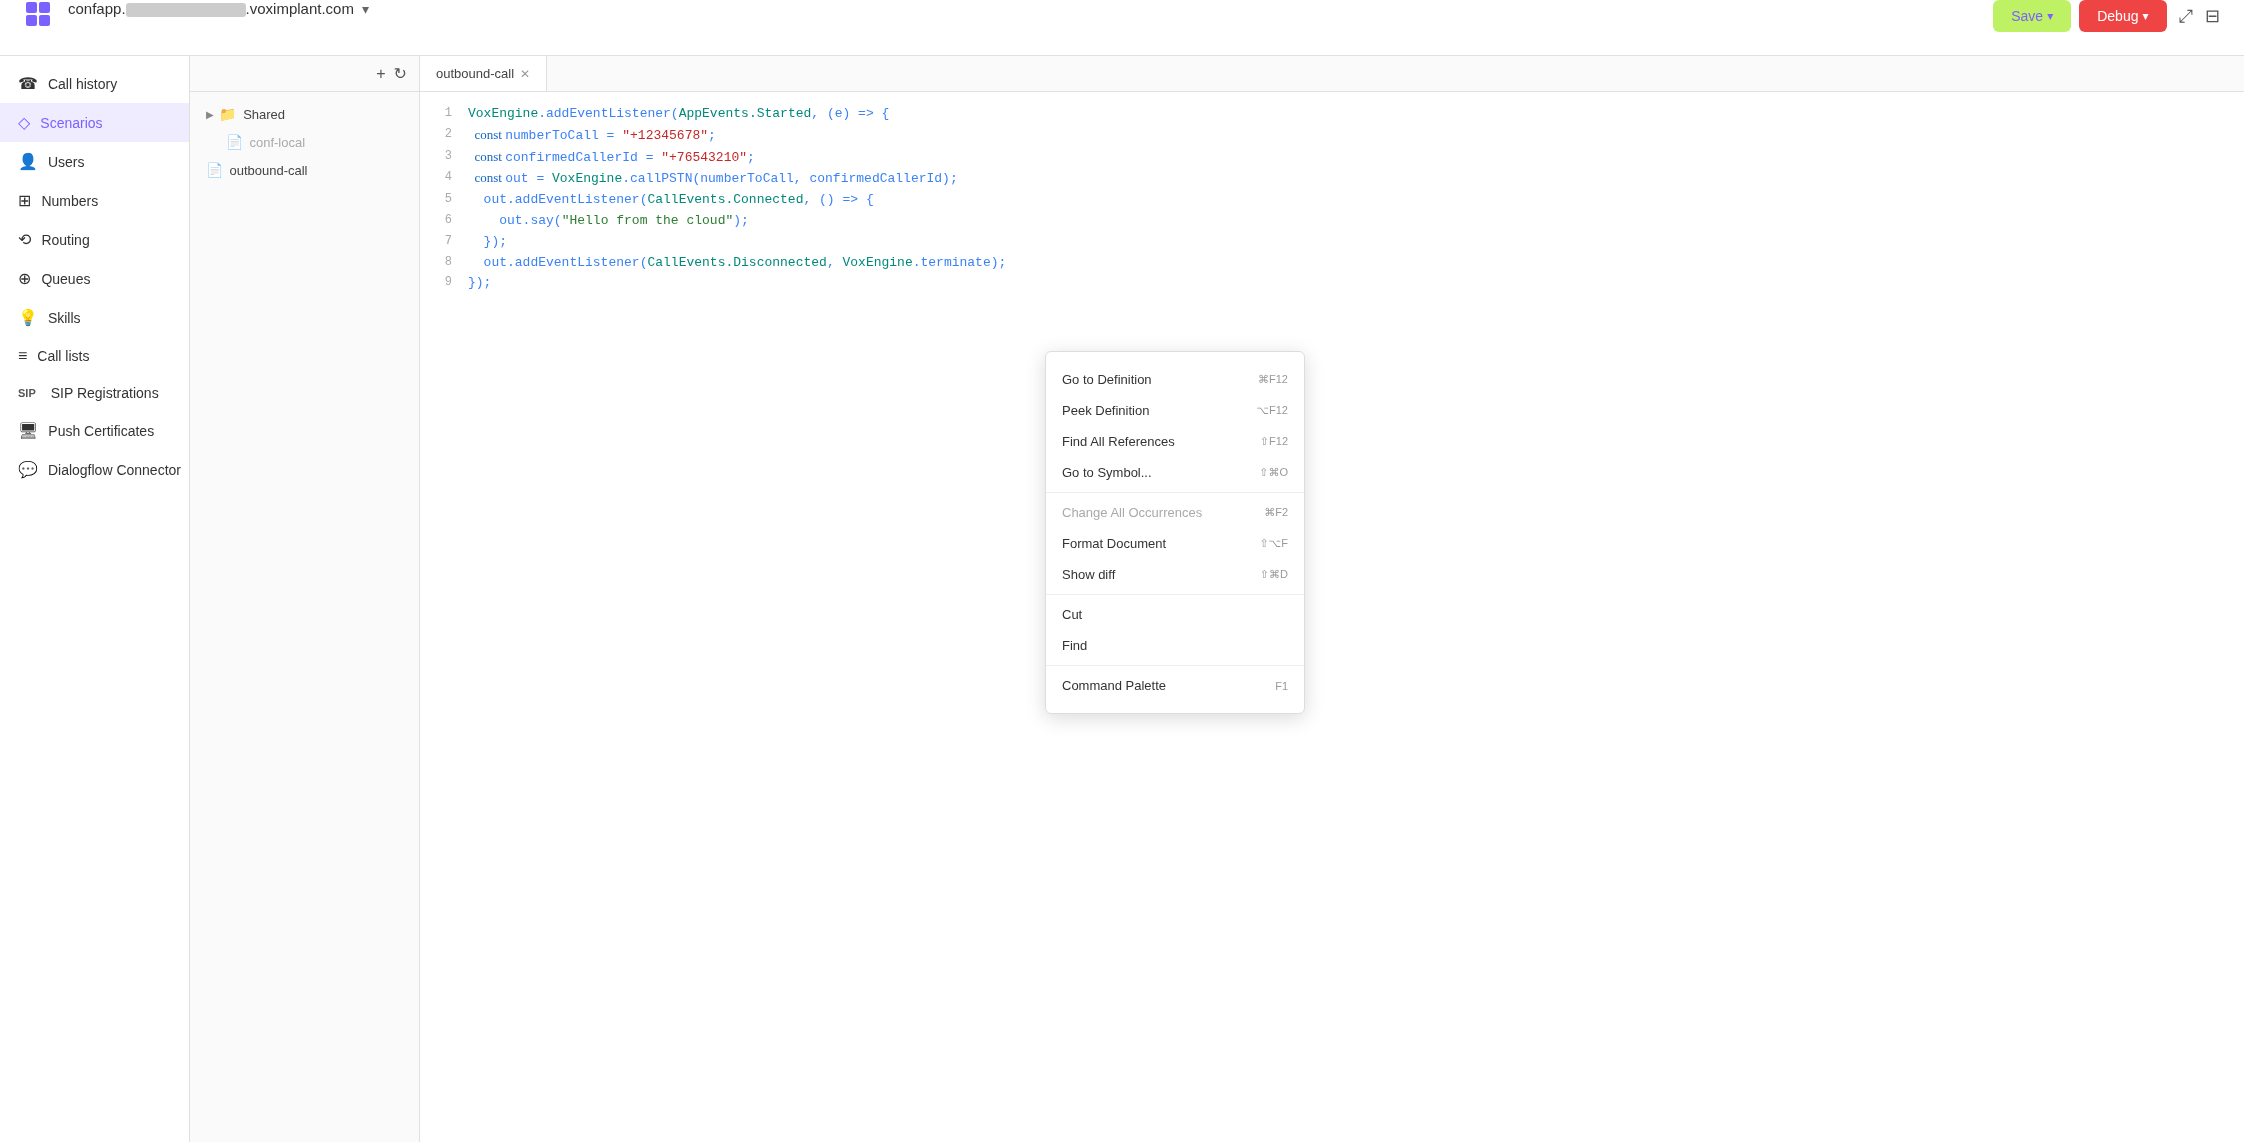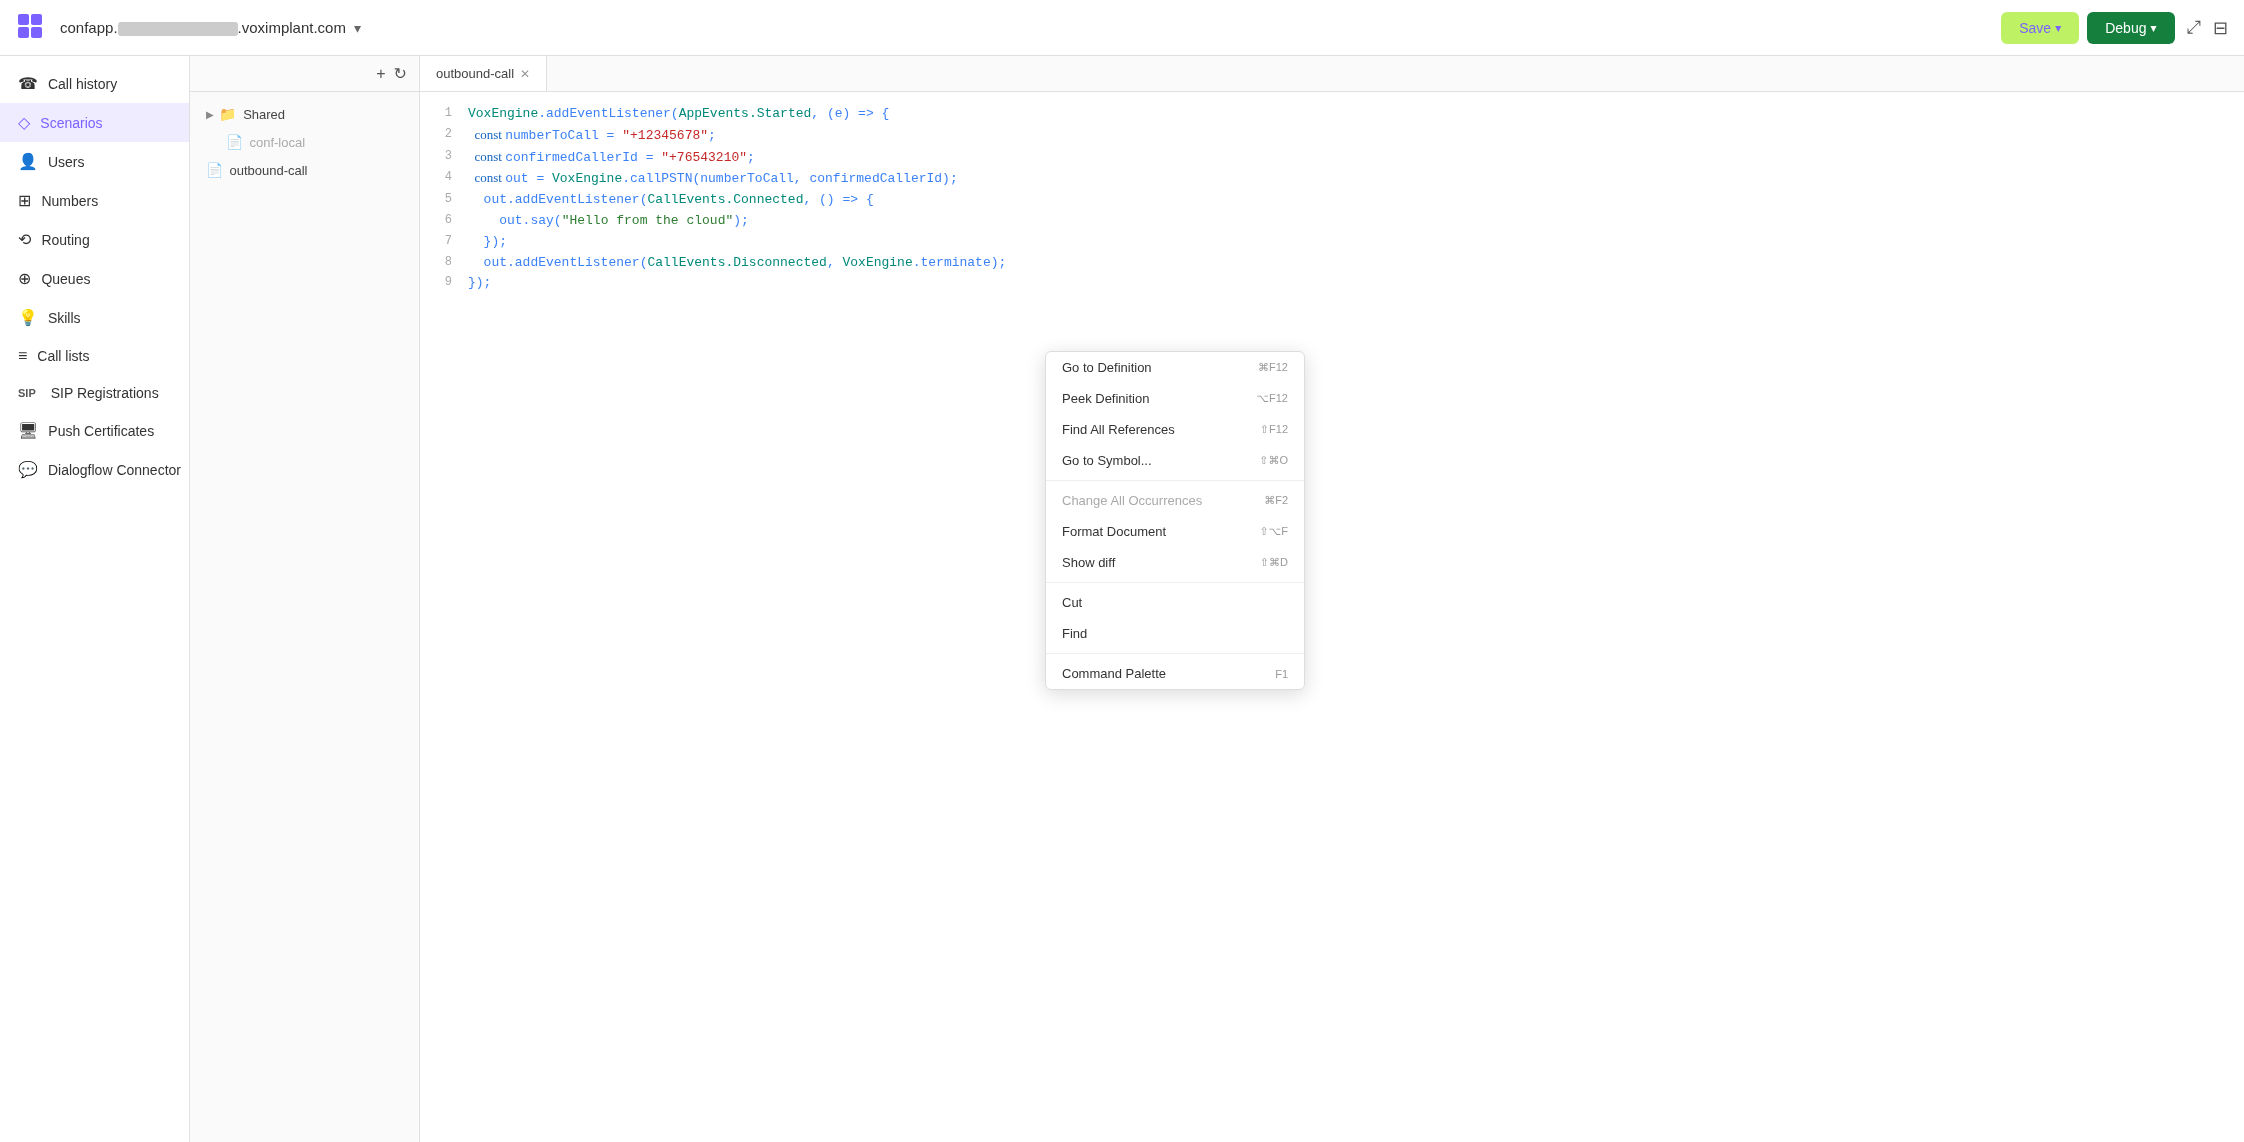--- a/index.html
+++ b/index.html
@@ -1,36 +1,36 @@
 <!DOCTYPE html>
 <html><head>
   <meta charset="utf-8">
   <style>
     * { box-sizing: border-box; margin: 0; padding: 0; }
     body { font-family: -apple-system, BlinkMacSystemFont, 'Segoe UI', sans-serif; background: #f5f5f5; display: flex; flex-direction: column; height: 100vh; overflow: hidden; }
 
     
     .topbar {
-      display: flex; align-items: center; background: #fff;
-      border-bottom: 1px solid #e0e0e0; padding: 0 16px; height: 56px; flex-shrink: 0;
+      display: flex; align-items: flex-start; background: #fff;
+      border-bottom: 1px solid #e0e0e0; padding: 0 24px; height: 56px; flex-shrink: 0;
     }
     .app-grid-icon { margin-right: 16px; cursor: pointer; }
     .app-grid-icon svg rect { fill: #7b61ff; }
     .app-name-section { display: flex; align-items: center; gap: 8px; flex: 1; }
     .app-name { font-size: 15px; color: #333; font-weight: 400; }
     .app-name .blurred { background: #ccc; border-radius: 3px; display: inline-block; width: 120px; height: 14px; vertical-align: middle; }
     .dropdown-arrow { color: #666; cursor: pointer; font-size: 14px; }
     .topbar-actions { display: flex; align-items: center; gap: 8px; }
     .btn-save {
       background: #bef264; color: #7b61ff; border: none; border-radius: 6px;
       padding: 8px 18px; font-size: 14px; cursor: pointer; display: flex; align-items: center; gap: 4px;
     }
     .btn-save .arrow { font-size: 12px; }
     .btn-debug {
-      background: #15803d; color: #fff; border: none; border-radius: 6px;
+      background: #ef4444; color: #fff; border: none; border-radius: 6px;
       padding: 8px 18px; font-size: 14px; cursor: pointer; display: flex; align-items: center; gap: 4px;
     }
     .btn-debug .arrow { font-size: 12px; }
     .icon-expand, .icon-split { color: #555; cursor: pointer; font-size: 18px; margin-left: 4px; }
 
     
     .main { display: flex; flex: 1; overflow: hidden; }
 
     
     .sidebar {
@@ -99,21 +99,21 @@
     .c-blue { color: #1565c0; font-family: Liberation Serif, serif; }
     .c-red { color: #c62828; }
     .c-green { color: #2e7d32; }
     .c-default { color: #3b82f6; }
 
     
     .context-menu {
       position: absolute; top: 295px; left: 625px;
       background: #fff; border: 1px solid #ddd; border-radius: 6px;
       box-shadow: 0 4px 20px rgba(0,0,0,0.15); min-width: 260px; z-index: 100;
-      padding: 0 0;
+      padding: 12px 0;
     }
     .menu-item {
       display: flex; align-items: center; justify-content: space-between;
       padding: 8px 16px; font-size: 13px; color: #333; cursor: pointer;
     }
     .menu-item.disabled { color: #aaa; cursor: default; }
     .menu-shortcut { color: #999; font-size: 11px; }
     .menu-divider { height: 1px; background: #eee; margin: 4px 0; }
 
     

